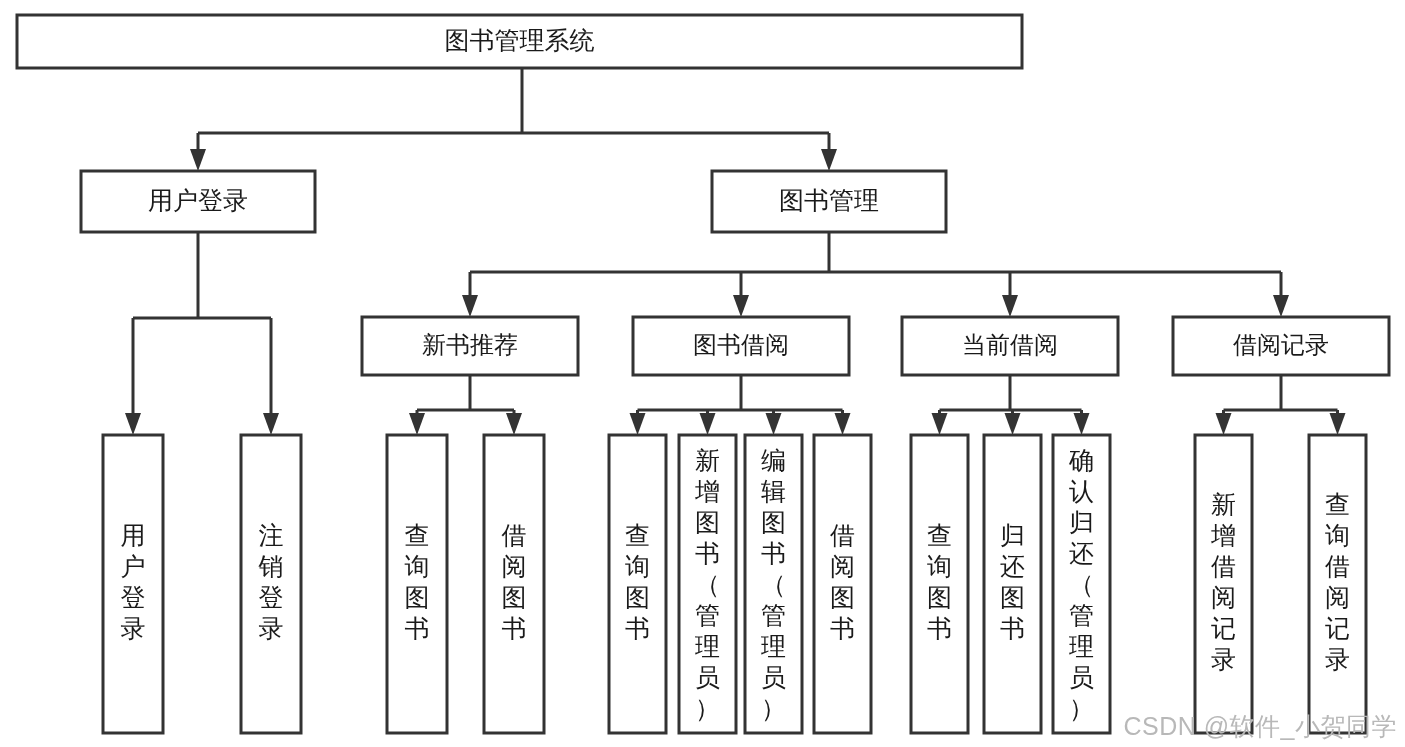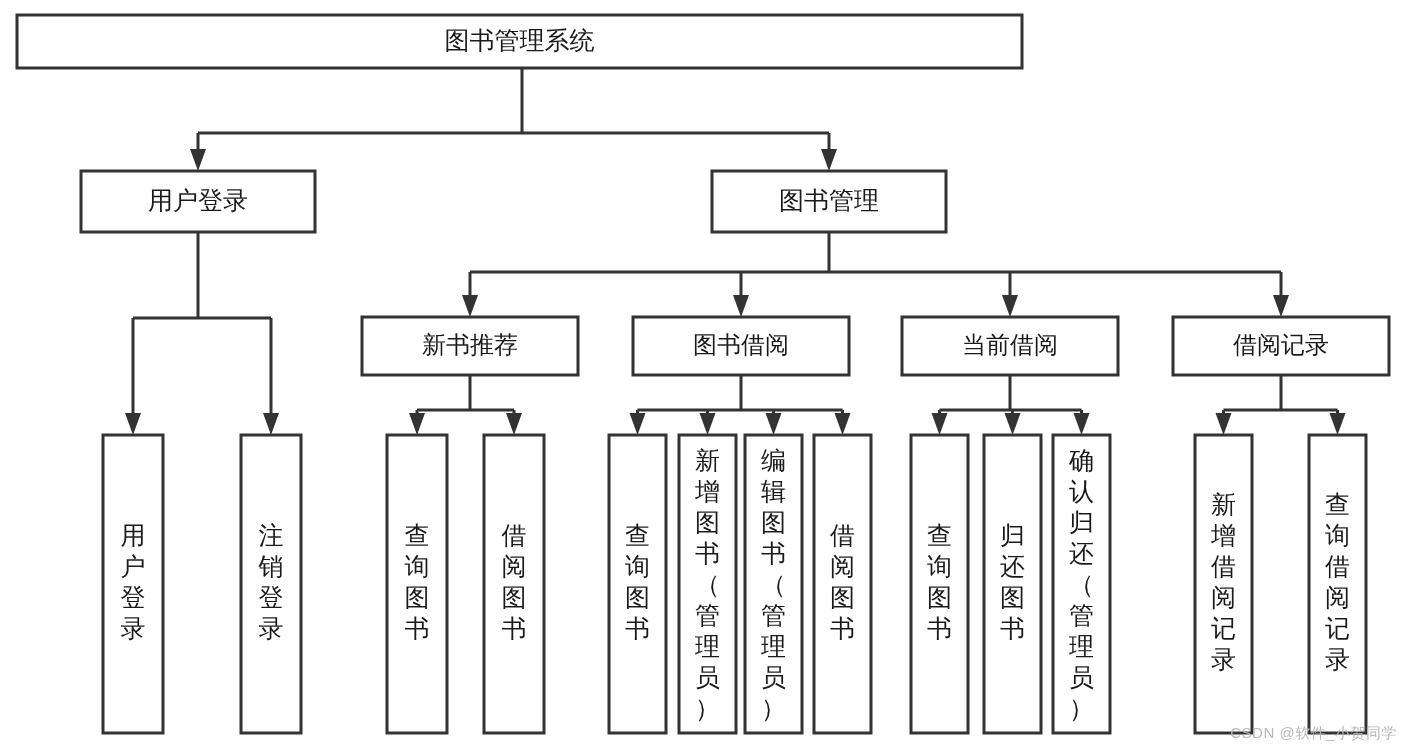--- a/index.html
+++ b/index.html
@@ -48,21 +48,21 @@
   }
   .arrow-head {
     fill: #333333;
     stroke: none;
   }
   .watermark {
     position: absolute;
     right: 8px;
     bottom: 4px;
     font-family: "Liberation Sans", "DejaVu Sans", sans-serif;
-    font-size: 15px;
+    font-size: 25px;
     color: #b8b8b8;
     white-space: nowrap;
     letter-spacing: 0.5px;
     margin-left: 44px;
   }
 </style>
 </head>
 <body>
 
 <svg id="diagram" viewBox="0 0 1405 747" xmlns="http://www.w3.org/2000/svg">

